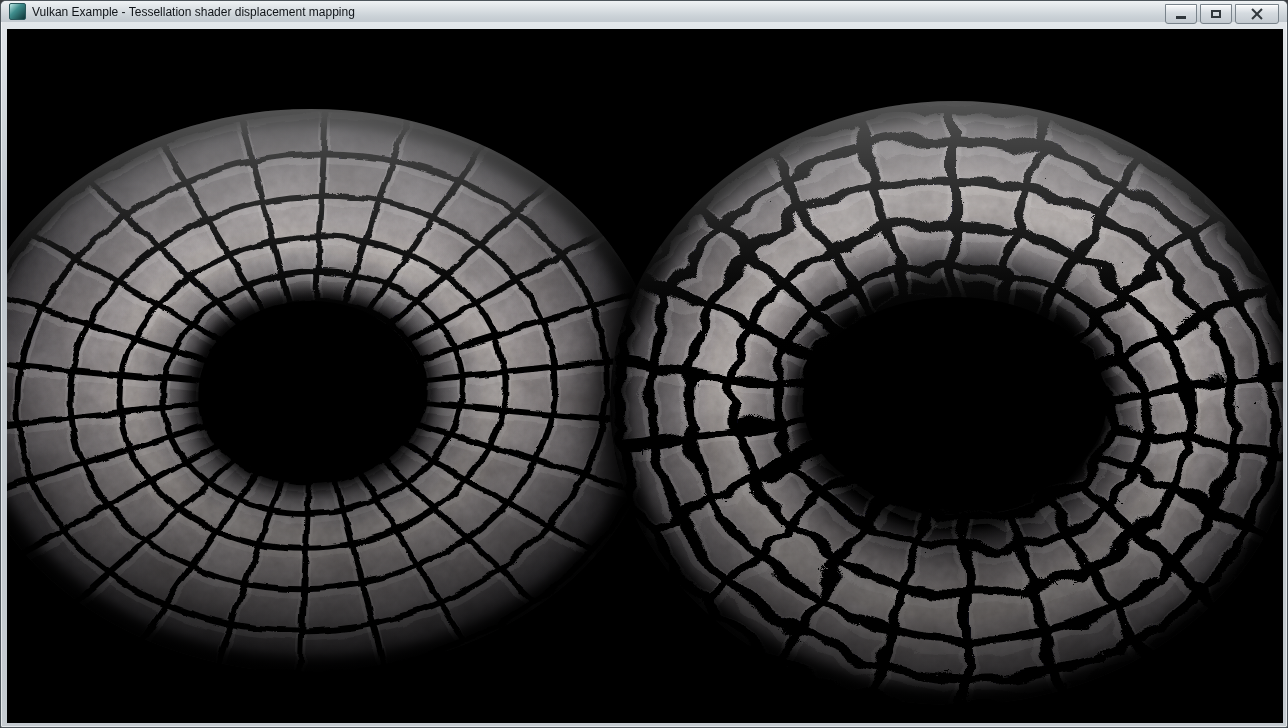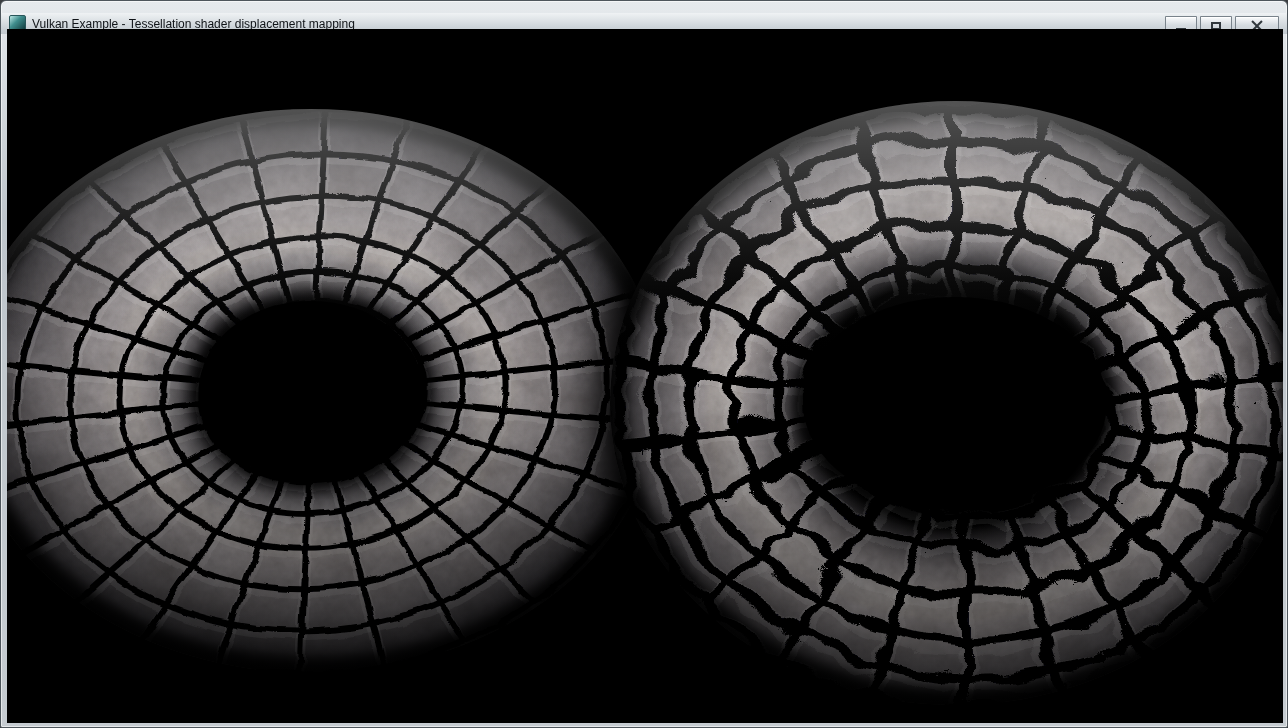--- a/index.html
+++ b/index.html
@@ -14,21 +14,20 @@
     box-shadow:inset 0 0 0 1px rgba(255,255,255,0.55);
     overflow:hidden;
   }
   .titlebar{
     height:21px;
     display:flex;
     align-items:center;
     gap:6px;
     padding:0 8px;
     background:linear-gradient(#eff2f4,#ccd3d8 70%,#c2c9cf);
-    margin-top:12px;
   }
   .appicon{
     width:15px;height:15px;
     border:1px solid #29565a;
     border-radius:2px;
     background:linear-gradient(135deg,#bfe9e6,#3f8d8d 40%,#0d3335);
     flex:0 0 auto;
   }
   .title{
     font-size:12px;

